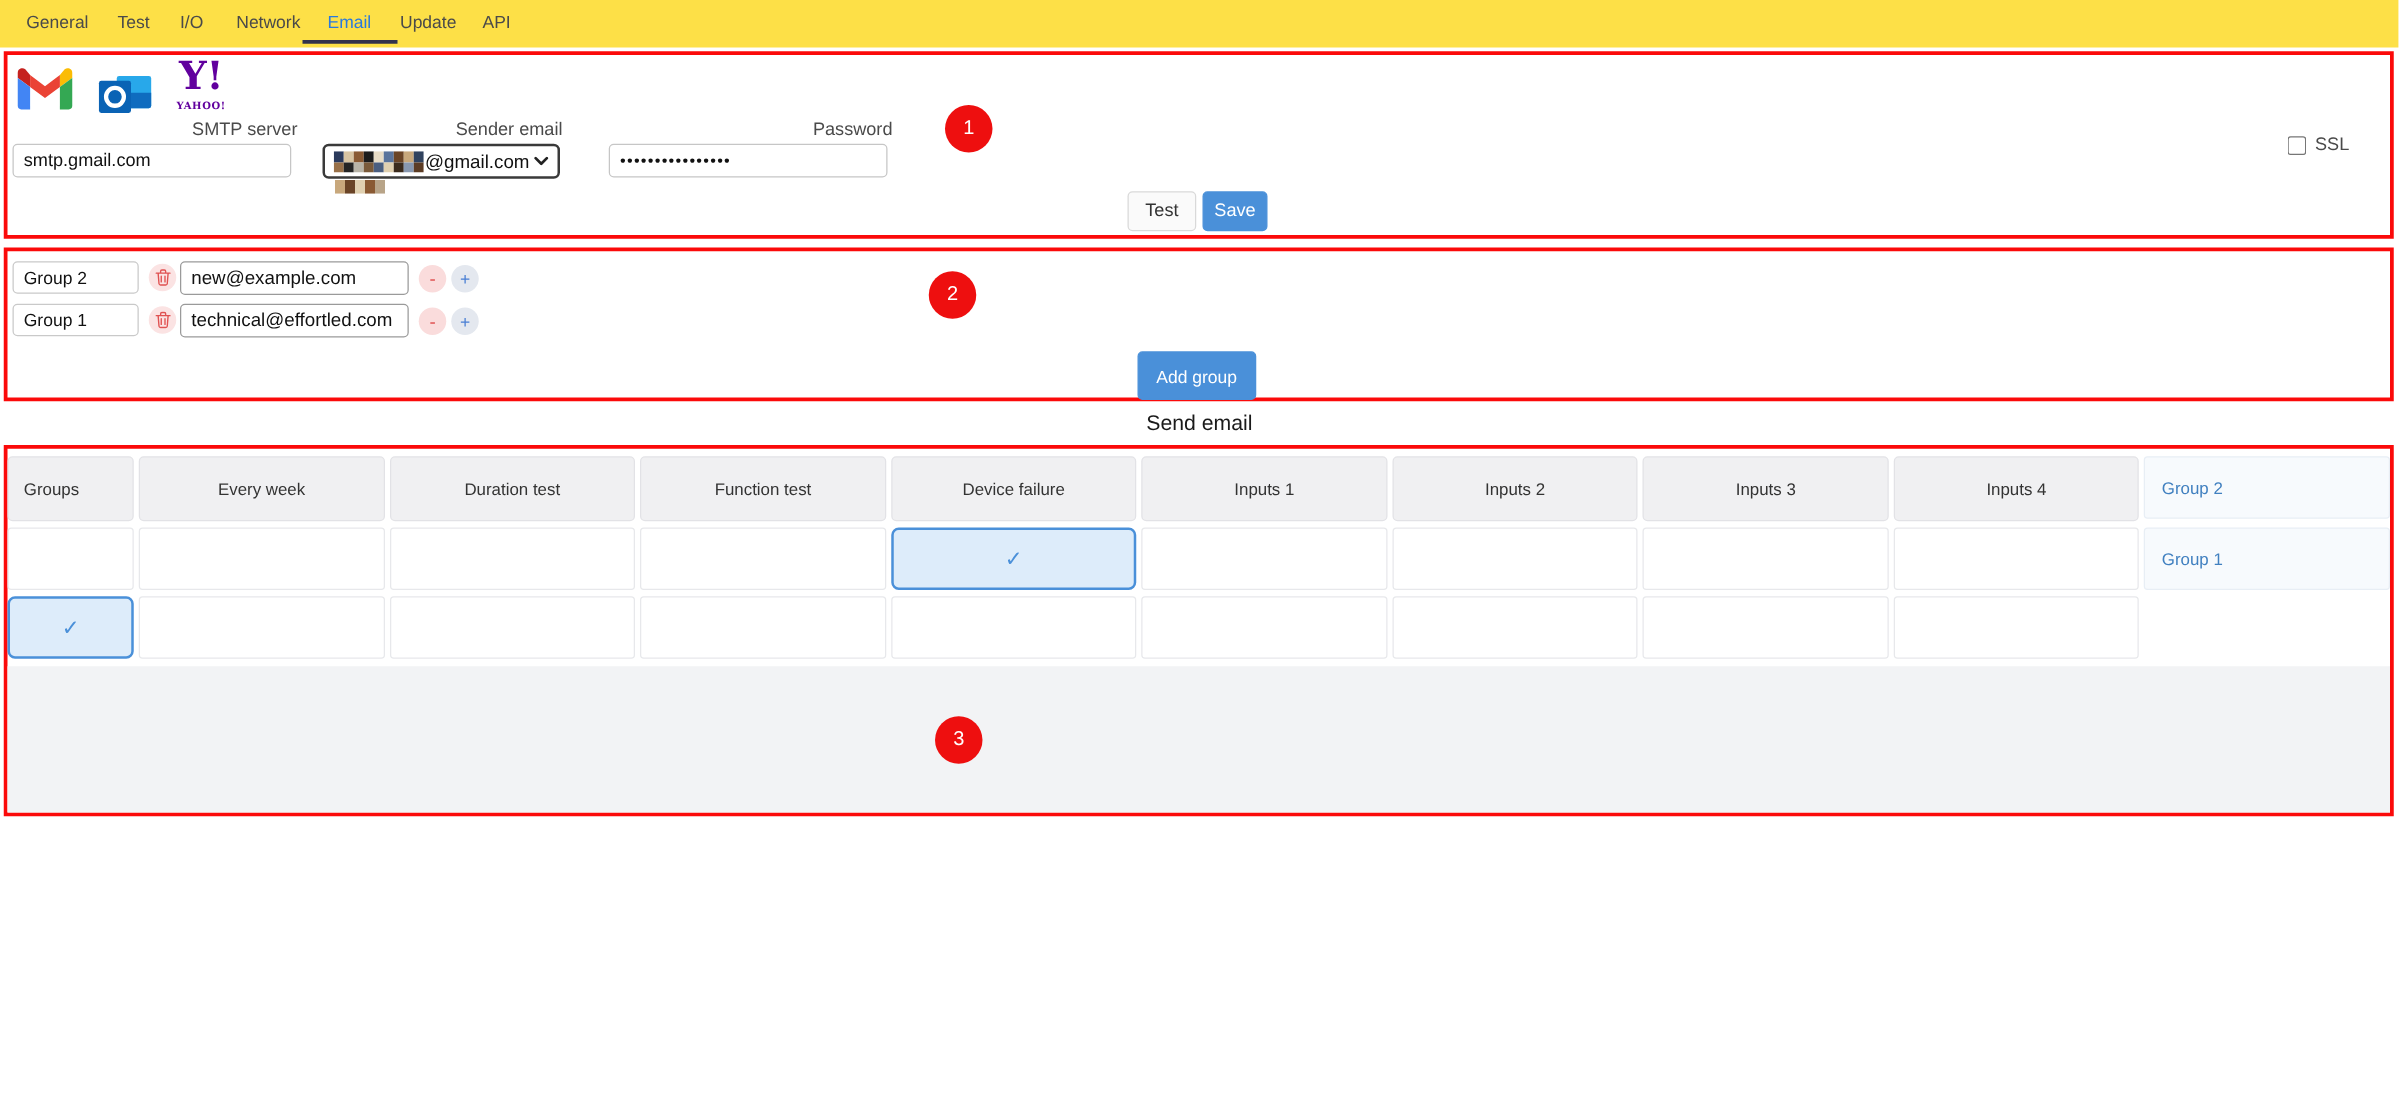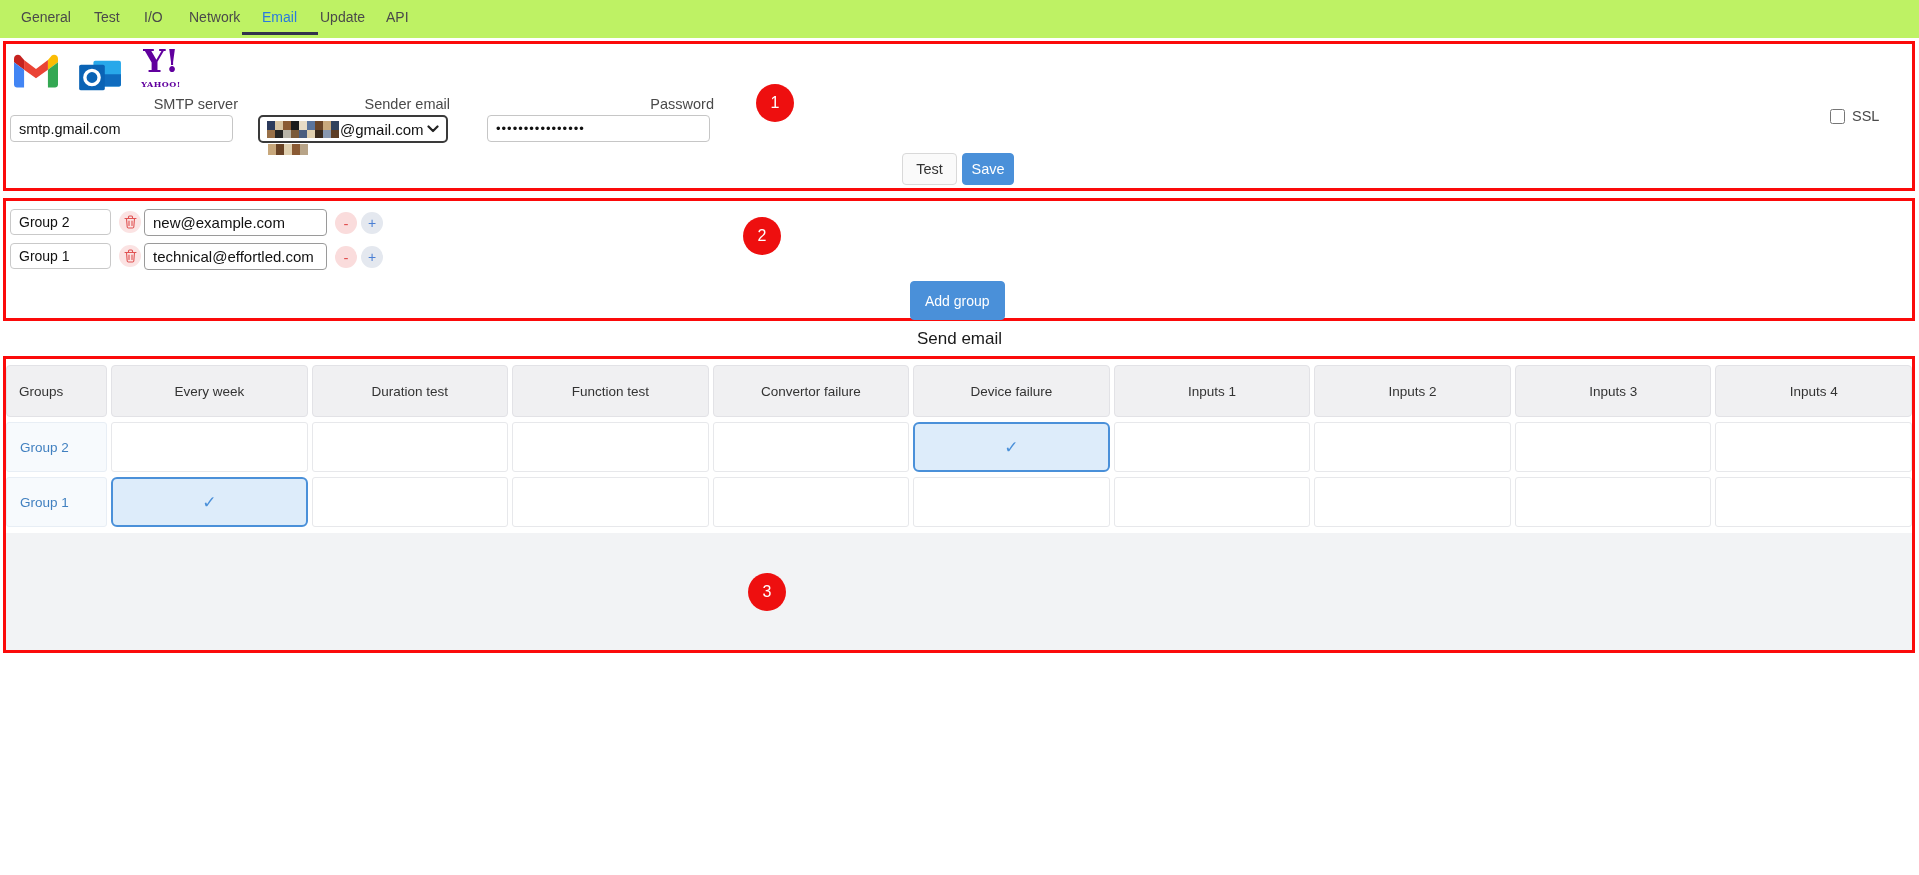--- a/index.html
+++ b/index.html
@@ -1,21 +1,21 @@
 <!DOCTYPE html>
 <html><head>
 <meta charset="utf-8">
 <style>
   * { margin:0; padding:0; box-sizing:border-box; }
   html,body { background:#fff; }
   body { font-family:"Liberation Sans", sans-serif; }
   .page { position:relative; width:1919px; height:875px; background:#fff; overflow:hidden; }
 
   
-  .nav { position:absolute; left:0; top:0; width:100%; height:38px; background:#bef264; }
+  .nav { position:absolute; left:0; top:0; width:100%; height:38px; background:#fde047; }
   .tab { position:absolute; top:9px; font-size:14px; color:#4a4a4a; cursor:pointer; white-space:nowrap; }
   .tab.active { color:#2a7ade; }
   .tab.active::after { content:""; position:absolute; left:50%; transform:translateX(-50%); top:23px; width:76px; height:3px; background:#32324c; }
   .t-general{left:21px}.t-test{left:94px}.t-io{left:144px}.t-network{left:189px}.t-email{left:262px}.t-update{left:320px}.t-api{left:386px}
 
   
   .sec { position:absolute; border:3px solid #fb0a0a; background:#fff; }
   #sec1 { left:3px; top:41px; width:1912px; height:150px; }
   #sec2 { left:3px; top:198px; width:1912px; height:123px; }
   #sec3 { left:3px; top:356px; width:1912px; height:297px; }
@@ -224,21 +224,20 @@
 
   <div class="sec" id="sec3">
     <div class="gray-area"></div>
 
     <div class="grid">
 
       <div class="th first">Groups</div>
       <div class="th">Every week</div>
       <div class="th">Duration test</div>
       <div class="th">Function test</div>
-      <div class="th">Convertor failure</div>
       <div class="th">Device failure</div>
       <div class="th">Inputs 1</div>
       <div class="th">Inputs 2</div>
       <div class="th">Inputs 3</div>
       <div class="th">Inputs 4</div>
 
       <div class="rowlabel">Group 2</div>
       <div class="cell"></div>
       <div class="cell"></div>
       <div class="cell"></div>

